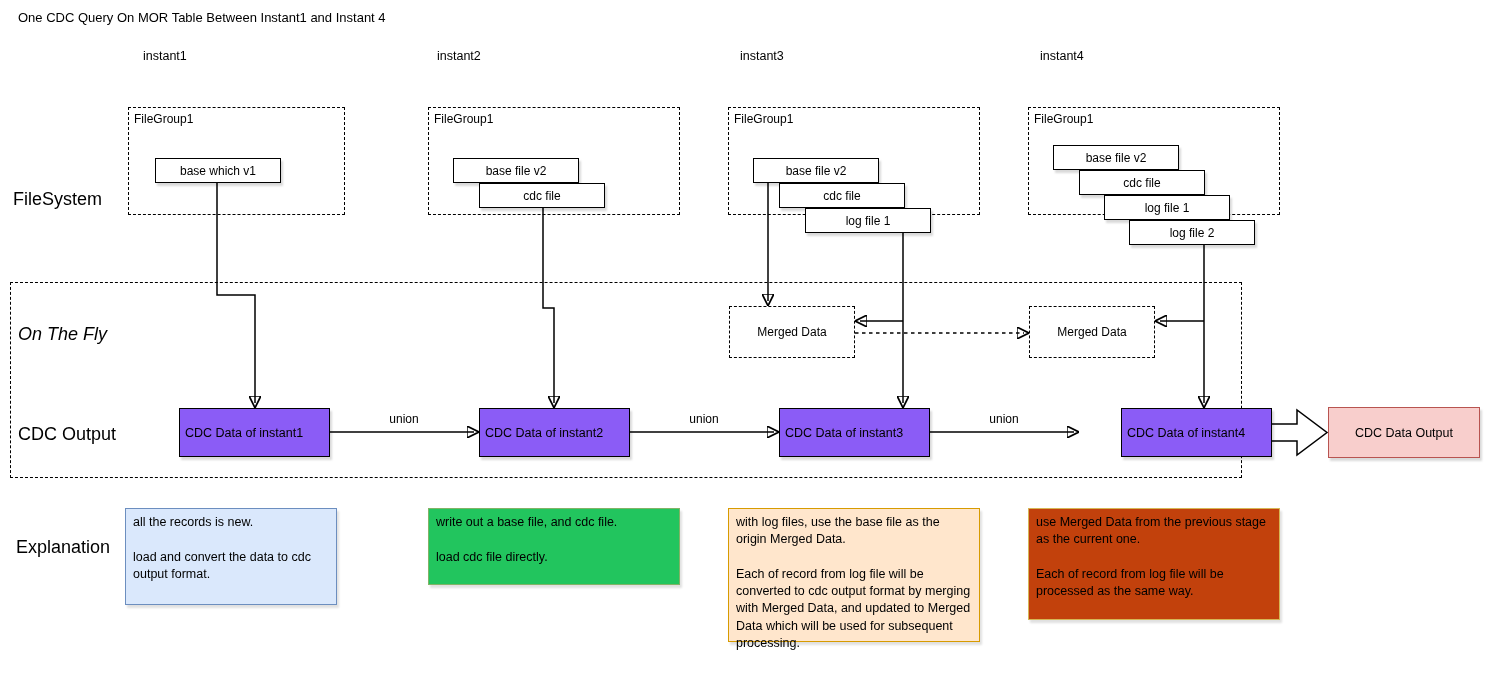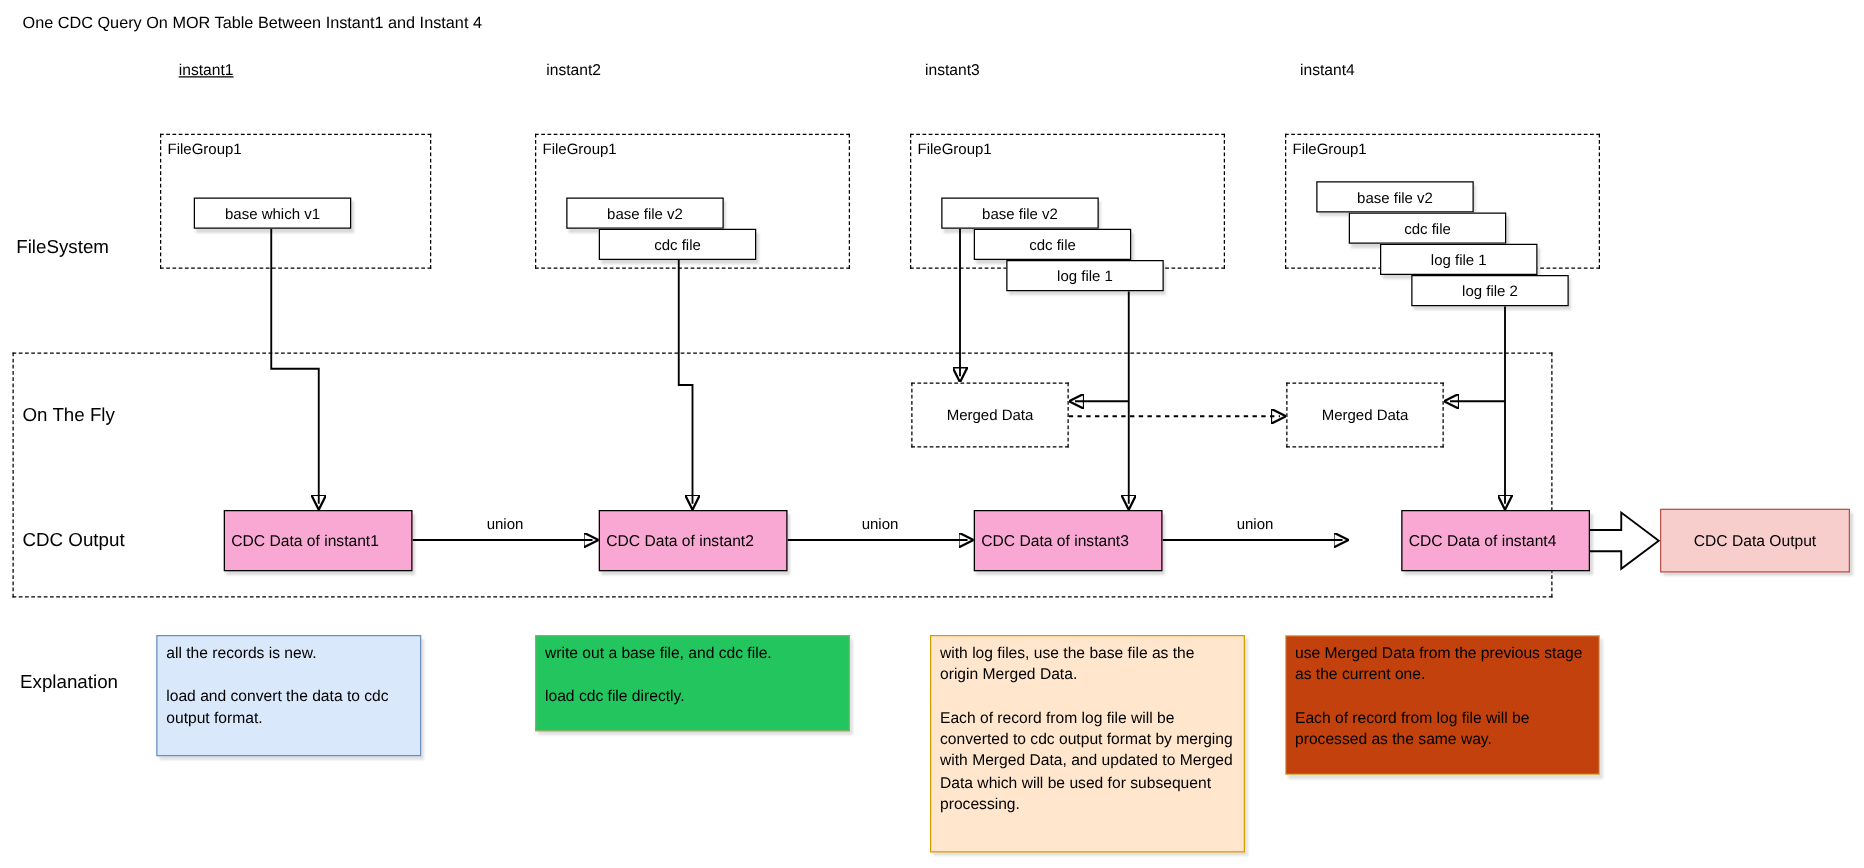--- a/index.html
+++ b/index.html
@@ -8,35 +8,35 @@
     font-family:"Liberation Sans", sans-serif; color:#000; overflow:hidden;
   }
   .canvas * { box-sizing:border-box; }
   .abs { position:absolute; }
   svg.connectors { position:absolute; left:0; top:0; pointer-events:none; }
   svg.connectors path { stroke:#000; stroke-width:1.5; fill:none; }
   svg.connectors path.dash { stroke-dasharray:3.5,3.5; }
   svg.connectors path.fat { fill:#ffffff; stroke:#000; stroke-width:1.5; }
   .title { left:18px; top:10px; font-size:13px; }
   .colhead { top:49px; font-size:12.5px; }
-  .rowlabel { font-size:15px; }
+  .rowlabel { font-size:18px; }
   .dashedbox { border:1.5px dashed #000; background:transparent; }
   .fg { width:252px; height:108px; padding:4px 0 0 5px; font-size:12px; }
   .container-box { left:10px; top:282px; width:1232px; height:196px; border:1px dashed #000; }
   .filebox {
     width:126px; height:25px; background:#fff; border:1.5px solid #000;
     display:flex; align-items:center; justify-content:center; font-size:12px;
     box-shadow:2px 3px 2px rgba(0,0,0,0.15);
   }
   .mdbox {
     width:126px; height:52px; display:flex; align-items:center; justify-content:center;
     font-size:12px; border:1.5px dashed #000; background:#fff;
   }
   .cdcbox {
-    width:151px; height:49px; background:#f9a8d4; border:1.5px solid #000;
+    width:151px; height:49px; background:#8b5cf6; border:1.5px solid #000;
     display:flex; align-items:center; padding-left:5px; font-size:12.5px;
     box-shadow:2px 3px 2px rgba(0,0,0,0.15);
   }
   .unionlbl { width:60px; text-align:center; font-size:12px; }
   .outbox {
     width:152px; height:51px; display:flex; align-items:center; justify-content:center;
     font-size:12.5px; border:1.5px solid #b85450; background:#f8cecc;
     box-shadow:2px 3px 2px rgba(0,0,0,0.15);
   }
   .expl {
@@ -66,27 +66,27 @@
     <path d="M330,432 H474" marker-end="url(#ah)"></path>
     <path d="M630,432 H774" marker-end="url(#ah)"></path>
     <path d="M930,432 H1074" marker-end="url(#ah)"></path>
     <path class="fat" d="M1230,424 H1297 V410 L1327,432.5 L1297,455 V441 H1230 Z"></path>
   </svg>
 
   <div class="abs container-box"></div>
 
   <div class="abs title">One CDC Query On MOR Table Between Instant1 and Instant 4</div>
 
-  <div class="abs colhead" style="left:143px;text-decoration:underline;">instant1</div>
+  <div class="abs colhead" style="left:143px;">instant1</div>
   <div class="abs colhead" style="left:437px;">instant2</div>
   <div class="abs colhead" style="left:740px;">instant3</div>
   <div class="abs colhead" style="left:1040px;">instant4</div>
 
   <div class="abs rowlabel" style="left:13px; top:189px;">FileSystem</div>
-  <div class="abs rowlabel" style="left:18px; top:324px;">On The Fly</div>
+  <div class="abs rowlabel" style="left:18px; top:324px;font-style:italic;">On The Fly</div>
   <div class="abs rowlabel" style="left:18px; top:424px;">CDC Output</div>
   <div class="abs rowlabel" style="left:16px; top:537px;">Explanation</div>
 
   <div class="abs dashedbox fg" style="left:128px; top:107px; width:217px;">
     <span>FileGroup1</span>
   </div>
   <div class="abs dashedbox fg" style="left:428px; top:107px;">
     <span>FileGroup1</span>
   </div>
   <div class="abs dashedbox fg" style="left:728px; top:107px;">
@@ -123,20 +123,20 @@
   <div class="abs unionlbl" style="left:974px; top:412px;">union</div>
 
   <div class="abs outbox" style="left: 1328px; top: 407px; background-color: rgb(248, 206, 204); border-color: rgb(184, 84, 80);">CDC Data Output</div>
 
   <div class="abs expl" style="left: 125px; top: 508px; width: 212px; height: 97px; background-color: rgb(218, 232, 252); border-color: rgb(108, 142, 191);">all the records is new.
 
 load and convert the data to cdc output format.</div>
   <div class="abs expl" style="left: 428px; top: 508px; width: 252px; height: 77px; background-color: #22c55e; border-color: rgb(130, 179, 102);">write out a base file, and cdc file.
 
 load cdc file directly.</div>
-  <div class="abs expl" style="left: 744px; top: 508px; width: 252px; height: 174px; background-color: rgb(255, 230, 204); border-color: rgb(215, 155, 0);">with log files, use the base file as the origin Merged Data.
+  <div class="abs expl" style="left: 728px; top: 508px; width: 252px; height: 134px; background-color: rgb(255, 230, 204); border-color: rgb(215, 155, 0);">with log files, use the base file as the origin Merged Data.
 
 Each of record from log file will be converted to cdc output format by merging with Merged Data, and updated to Merged Data which will be used for subsequent processing.</div>
   <div class="abs expl" style="left: 1028px; top: 508px; width: 252px; height: 112px; background-color: #c2410c; border-color: rgb(214, 182, 86);">use Merged Data from the previous stage as the current one.
 
 Each of record from log file will be processed as the same way.</div>
 
 </div>
 
 </body></html>

